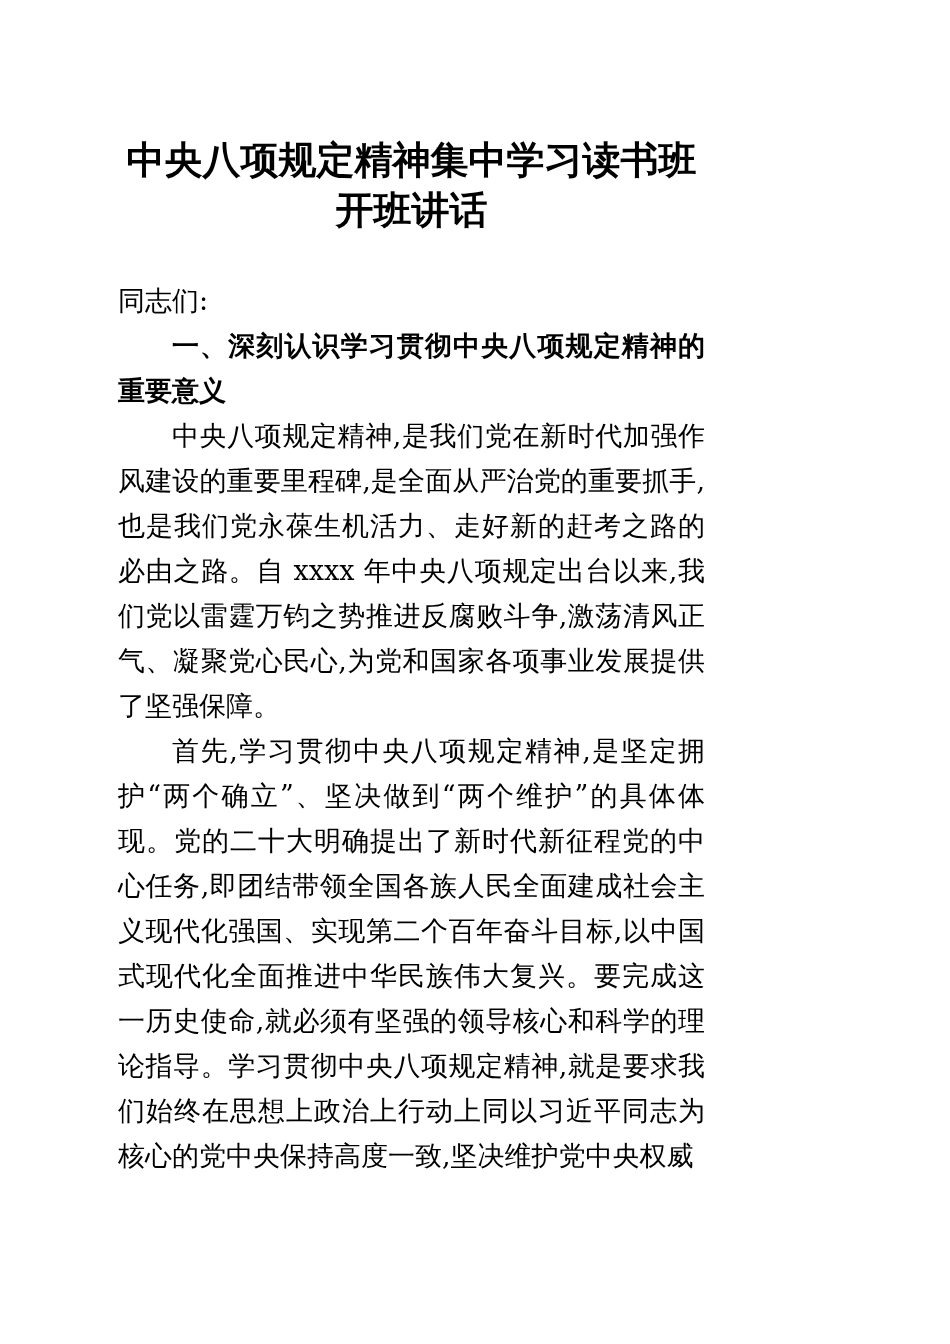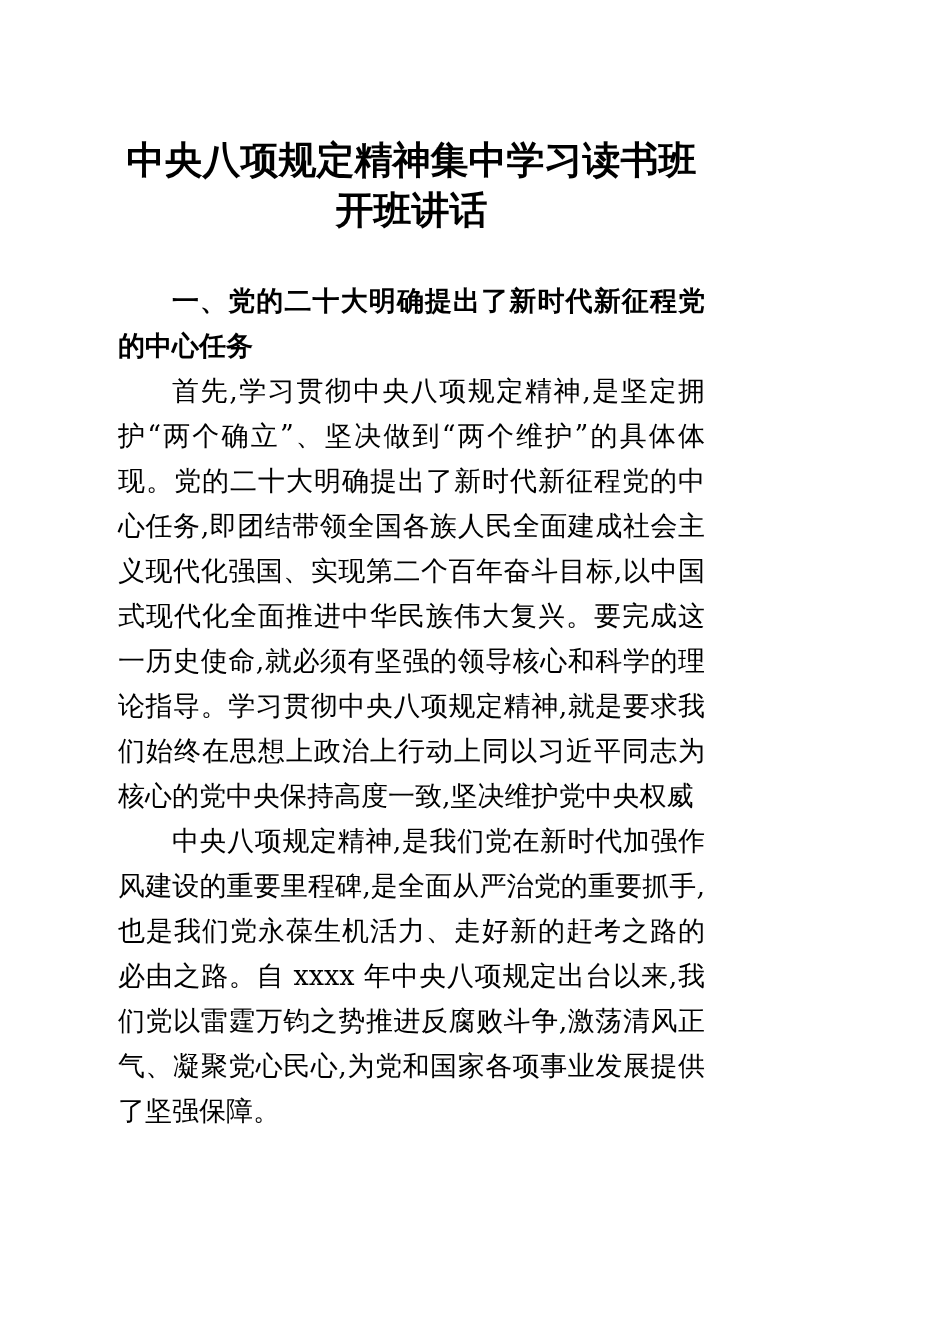--- a/index.html
+++ b/index.html
@@ -60,18 +60,19 @@
     color: #000000;
   }
 </style>
 </head>
 <body>
 
 <div class="page">
   <div class="content">
     <h1 class="doc-title">中央八项规定精神集中学习读书班开班讲话</h1>
     <div class="doc-body">
-      <p class="sec-heading">一、党的二十大明确提出了新时代新征程党的中心任务</p>
+      <p class="salutation">同志们:</p>
+      <p class="sec-heading">一、深刻认识学习贯彻中央八项规定精神的重要意义</p>
+      <p class="para">中央八项规定精神,是我们党在新时代加强作风建设的重要里程碑,是全面从严治党的重要抓手,也是我们党永葆生机活力、走好新的赶考之路的必由之路。自 xxxx 年中央八项规定出台以来,我们党以雷霆万钧之势推进反腐败斗争,激荡清风正气、凝聚党心民心,为党和国家各项事业发展提供了坚强保障。</p>
       <p class="para">首先,学习贯彻中央八项规定精神,是坚定拥护“两个确立”、坚决做到“两个维护”的具体体现。党的二十大明确提出了新时代新征程党的中心任务,即团结带领全国各族人民全面建成社会主义现代化强国、实现第二个百年奋斗目标,以中国式现代化全面推进中华民族伟大复兴。要完成这一历史使命,就必须有坚强的领导核心和科学的理论指导。学习贯彻中央八项规定精神,就是要求我们始终在思想上政治上行动上同以习近平同志为核心的党中央保持高度一致,坚决维护党中央权威</p>
-      <p class="para">中央八项规定精神,是我们党在新时代加强作风建设的重要里程碑,是全面从严治党的重要抓手,也是我们党永葆生机活力、走好新的赶考之路的必由之路。自 xxxx 年中央八项规定出台以来,我们党以雷霆万钧之势推进反腐败斗争,激荡清风正气、凝聚党心民心,为党和国家各项事业发展提供了坚强保障。</p>
     </div>
   </div>
 </div>
 
 </body></html>

